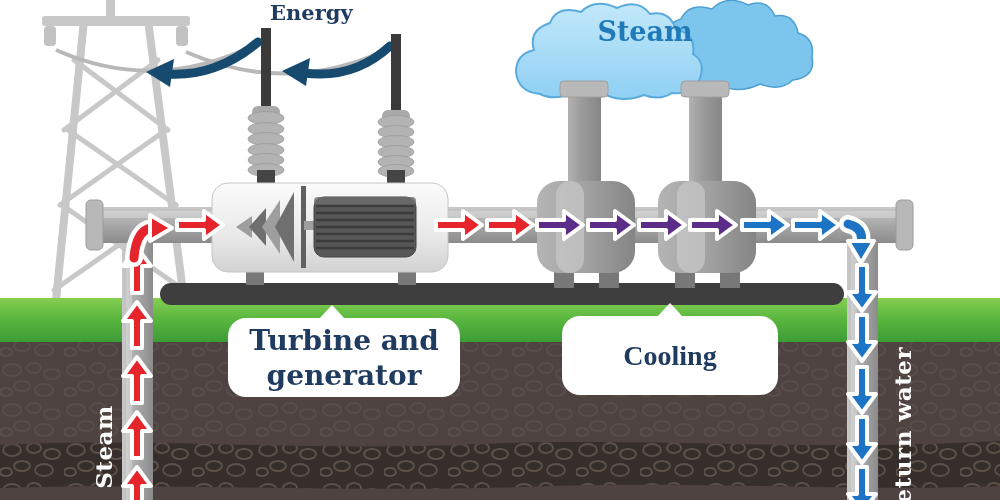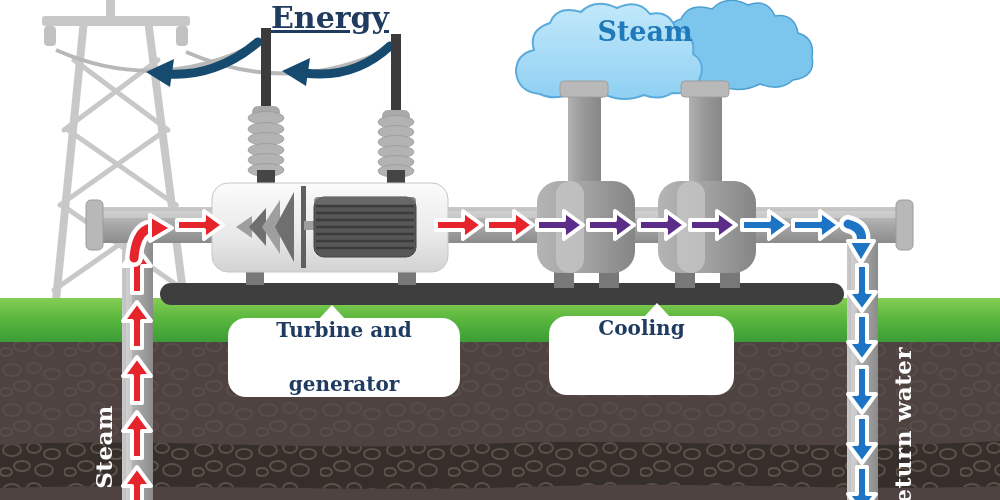--- a/index.html
+++ b/index.html
@@ -1,30 +1,30 @@
 <!DOCTYPE html>
 <html><head>
 <meta charset="utf-8">
 <style>
   html,body{margin:0;padding:0;background:#fff;}
   .scene{position:relative;width:1000px;height:500px;overflow:hidden;background:#fff;
          font-family:"DejaVu Serif",serif;}
   .scene svg{position:absolute;left:0;top:0;}
   .lbl{position:absolute;font-weight:700;color:#203b60;}
-  #energy-label{left:270px;top:0px;width:120px;text-align:center;font-size:30px;text-decoration:underline;}
+  #energy-label{left:270px;top:0px;width:120px;font-size:21px;}
   #steam-cloud-label{left:585px;top:16px;width:120px;text-align:center;font-size:27px;color:#2079b8;}
   .bubble{position:absolute;background:#fff;border-radius:18px;color:#203b60;
-          font-weight:700;font-size:20px;line-height:1.25;text-align:center;
-          display:flex;flex-direction:column;justify-content:space-between;}
+          font-weight:700;font-size:28px;line-height:1.25;text-align:center;
+          display:flex;flex-direction:column;justify-content:center;}
   .bubble-tip{position:absolute;top:-13px;width:0;height:0;
           border-left:14px solid transparent;border-right:14px solid transparent;
           border-bottom:15px solid #fff;}
   #turbine-bubble{left:228px;top:318px;width:232px;height:79px;}
   #turbine-bubble .bubble-tip{left:90px;}
-  #cooling-bubble{left:549px;top:316px;width:185px;height:79px;}
+  #cooling-bubble{left:562px;top:316px;width:216px;height:79px;font-family:Liberation Serif, serif;}
   #cooling-bubble .bubble-tip{left:94px;}
   .v-label{position:absolute;white-space:nowrap;color:#fff;font-weight:700;font-size:23px;
           transform:translate(-50%,-50%) rotate(-90deg);letter-spacing:.5px;}
   #steam-pipe-label{left:103px;top:447px;}
   #return-water-label{left:902px;top:435px;}
   #injection-label{left:660px;top:455px;width:205px;text-align:center;color:#fff;
           font-weight:700;font-size:27px;line-height:1.25;}
   .arr{stroke:#fff;stroke-width:4;stroke-linejoin:round;}
   .arrU{stroke:#fff;stroke-width:18;fill:none;stroke-linecap:round;}
 </style>

